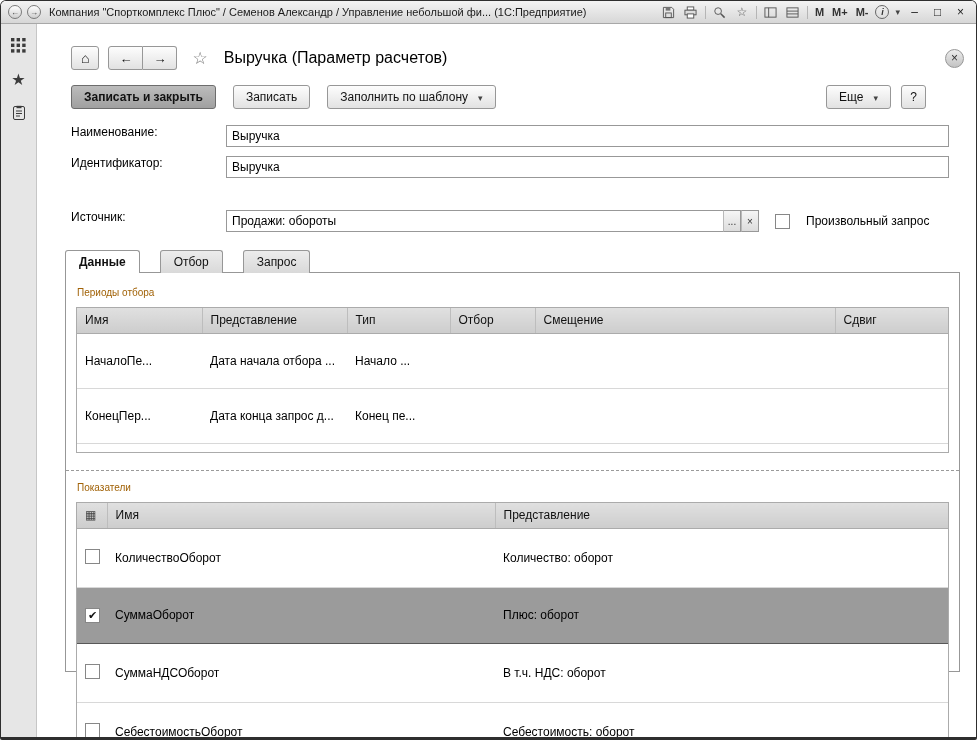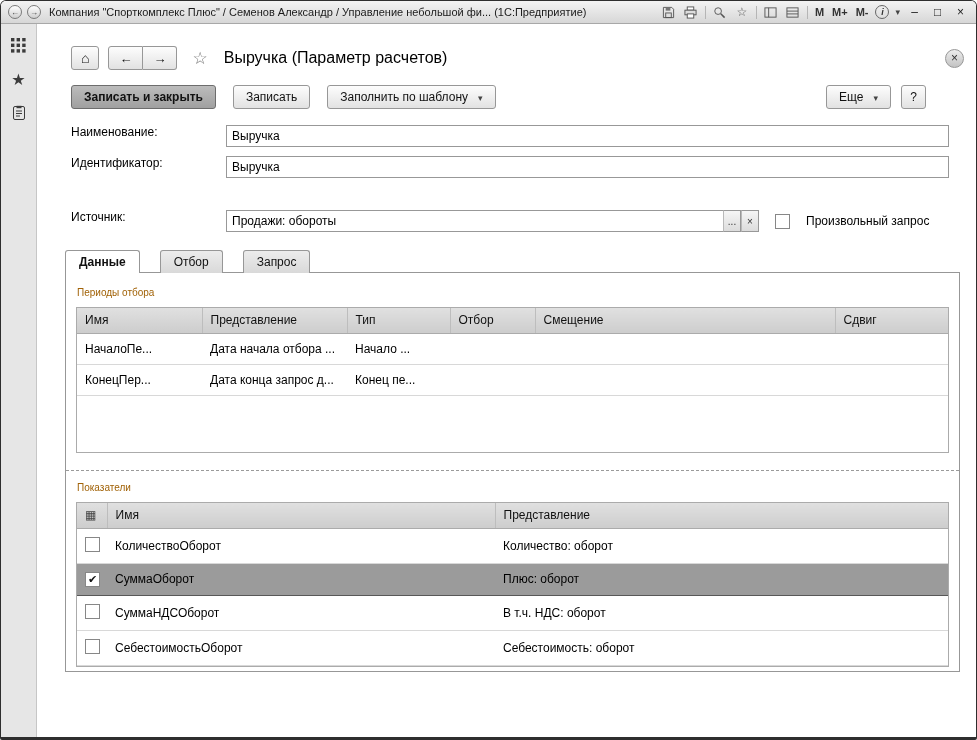--- a/index.html
+++ b/index.html
@@ -87,21 +87,21 @@
   .dashed { border-top:1px dashed #9a9a9a; margin:17px -10px 11px; }
 
   
   .grid-box { border:1px solid #ababab; background:#fff; overflow:hidden; }
   .periods-box { height:146px; }
   table.grid { width:100%; border-collapse:collapse; table-layout:fixed; font-size:12px; }
   table.grid th { background:linear-gradient(#e0e0e0,#cdcdcd); border-right:1px solid #bdbdbd;
                   border-bottom:1px solid #ababab; font-weight:normal; text-align:left; color:#111;
                   padding:4px 8px; height:25px; }
   table.grid th:last-child { border-right:none; }
-  table.grid td { border-bottom:1px solid #d8d8d8; padding:8px 8px; height:28px; color:#000;
+  table.grid td { border-bottom:1px solid #d8d8d8; padding:20px 8px; height:28px; color:#000;
                   white-space:nowrap; overflow:hidden; }
   col.pc1{width:125px} col.pc2{width:145px} col.pc3{width:103px} col.pc4{width:85px} col.pc5{width:300px}
   col.ic1{width:30px} col.ic2{width:388px}
   .chk-cell { text-align:center; }
   .chk-cell .checkbox { margin:0 auto; }
   th.chk-col { text-align:center; padding:2px; }
   .sel-icon { font-size:12px; color:#444; }
   tr.selected td { background:#9b9b9b; border-top:1px solid #585858; border-bottom:1px solid #585858; }
 </style>
 </head>

